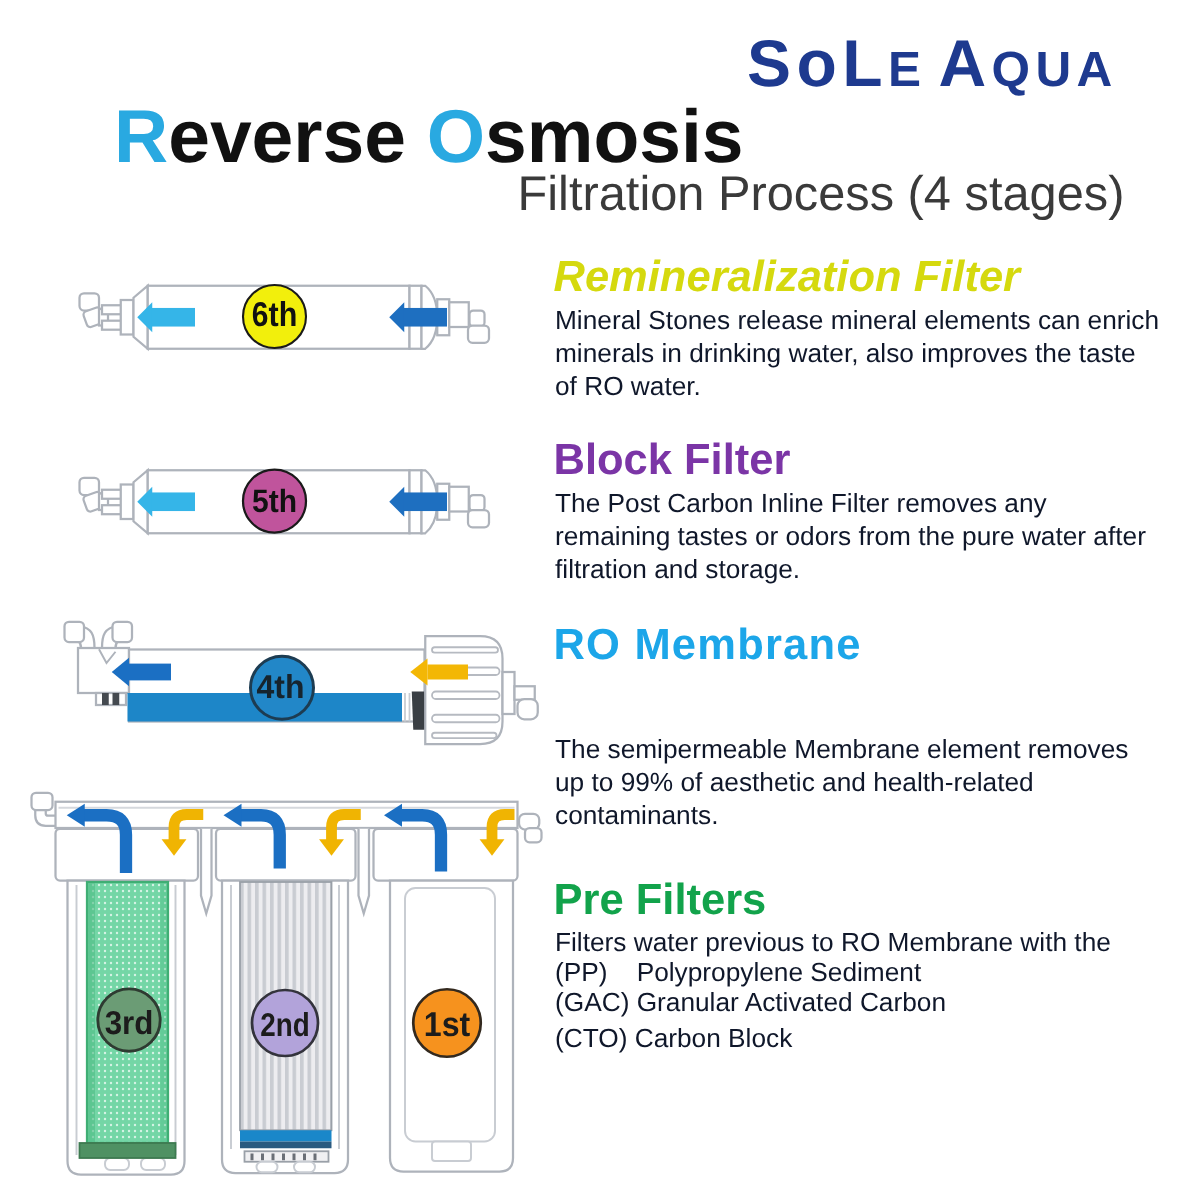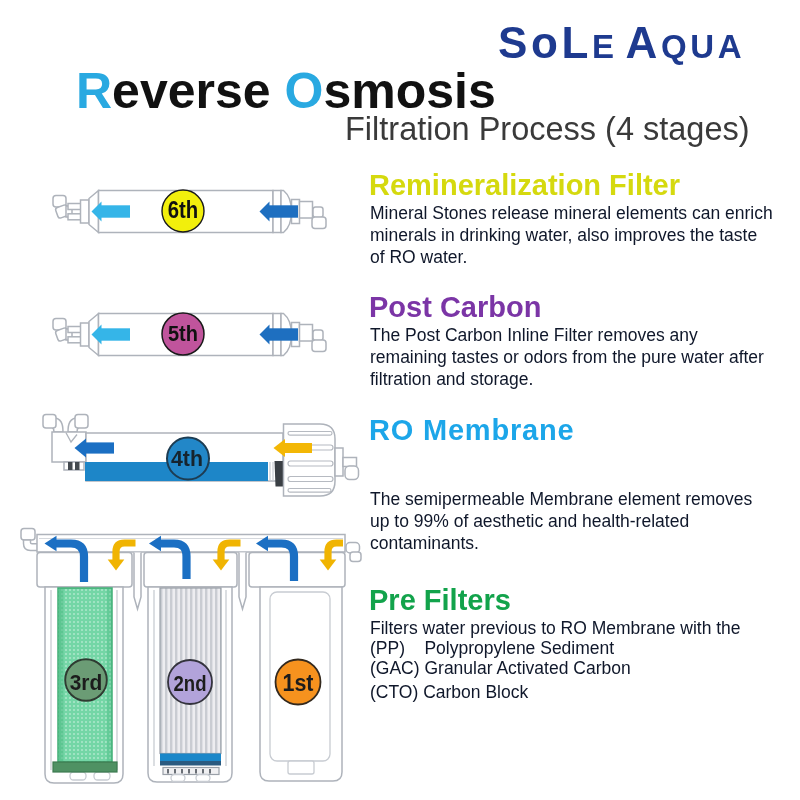--- a/index.html
+++ b/index.html
@@ -8,35 +8,35 @@
   .abs{position:absolute;}
   .logo{left:498px;top:21px;color:#1e3a8f;white-space:nowrap;letter-spacing:3.6px;font-weight:bold;}
   .logo .big{font-size:44px;line-height:44px;}
   .logo .sm{font-size:33px;line-height:44px;}
   .logo .lo{font-size:44px;line-height:44px;}
   .title{left:76px;top:66px;font-size:50px;line-height:50px;font-weight:bold;color:#111111;letter-spacing:0px;white-space:nowrap;}
   .title .b{color:#29a9e1;}
   .subtitle{left:345px;top:113px;font-size:32.5px;line-height:32.5px;color:#3a3a3a;white-space:nowrap;}
   .head{font-weight:bold;font-size:29px;line-height:29px;white-space:nowrap;}
   .body{font-size:17.5px;color:#0f172a;line-height:22px;white-space:nowrap;}
-  .h1c{color:#d5d90e;}
+  .h1c{color:#d5d90e;font-style:italic;}
   .h2c{color:#7b35a6;}
   .h3c{color:#1ca6e9;}
   .h4c{color:#12a34b;}
 </style>
 </head>
 <body>
   <div class="abs logo"><span class="big">S</span><span class="lo">o</span><span class="big">L</span><span class="sm">E</span> <span class="big">A</span><span class="sm">QUA</span></div>
   <div class="abs title"><span class="b">R</span>everse <span class="b">O</span>smosis</div>
   <div class="abs subtitle">Filtration Process (4 stages)</div>
 
   <div class="abs head h1c" style="left:369px;top:171px;">Remineralization Filter</div>
   <div class="abs body" style="left:370px;top:201.5px;">Mineral Stones release mineral elements can enrich<br>minerals in drinking water, also improves the taste<br>of RO water.</div>
 
-  <div class="abs head h2c" style="left:369px;top:293px;">Post Carbon</div>
+  <div class="abs head h2c" style="left:369px;top:293px;">Block Filter</div>
   <div class="abs body" style="left:370px;top:323.7px;">The Post Carbon Inline Filter removes any<br>remaining tastes or odors from the pure water after<br>filtration and storage.</div>
 
   <div class="abs head h3c" style="left:369px;top:416px;letter-spacing:0.8px;">RO Membrane</div>
   <div class="abs body" style="left:370px;top:464px;margin-top:24px;">The semipermeable Membrane element removes<br>up to 99% of aesthetic and health-related<br>contaminants.</div>
 
   <div class="abs head h4c" style="left:369px;top:586px;">Pre Filters</div>
   <div class="abs body" style="left:370px;top:618px;line-height:20px;">Filters water previous to RO Membrane with the<br>(PP)&nbsp;&nbsp;&nbsp;&nbsp;Polypropylene Sediment<br>(GAC) Granular Activated Carbon<br><span style="display:inline-block;margin-top:3.5px;">(CTO) Carbon Block</span></div>
 
   <svg class="abs" style="left:38px;top:184px;" width="304" height="56" viewBox="38 184 304 56">
     <g stroke="#aeb3bb" stroke-width="1.5" fill="#ffffff">

